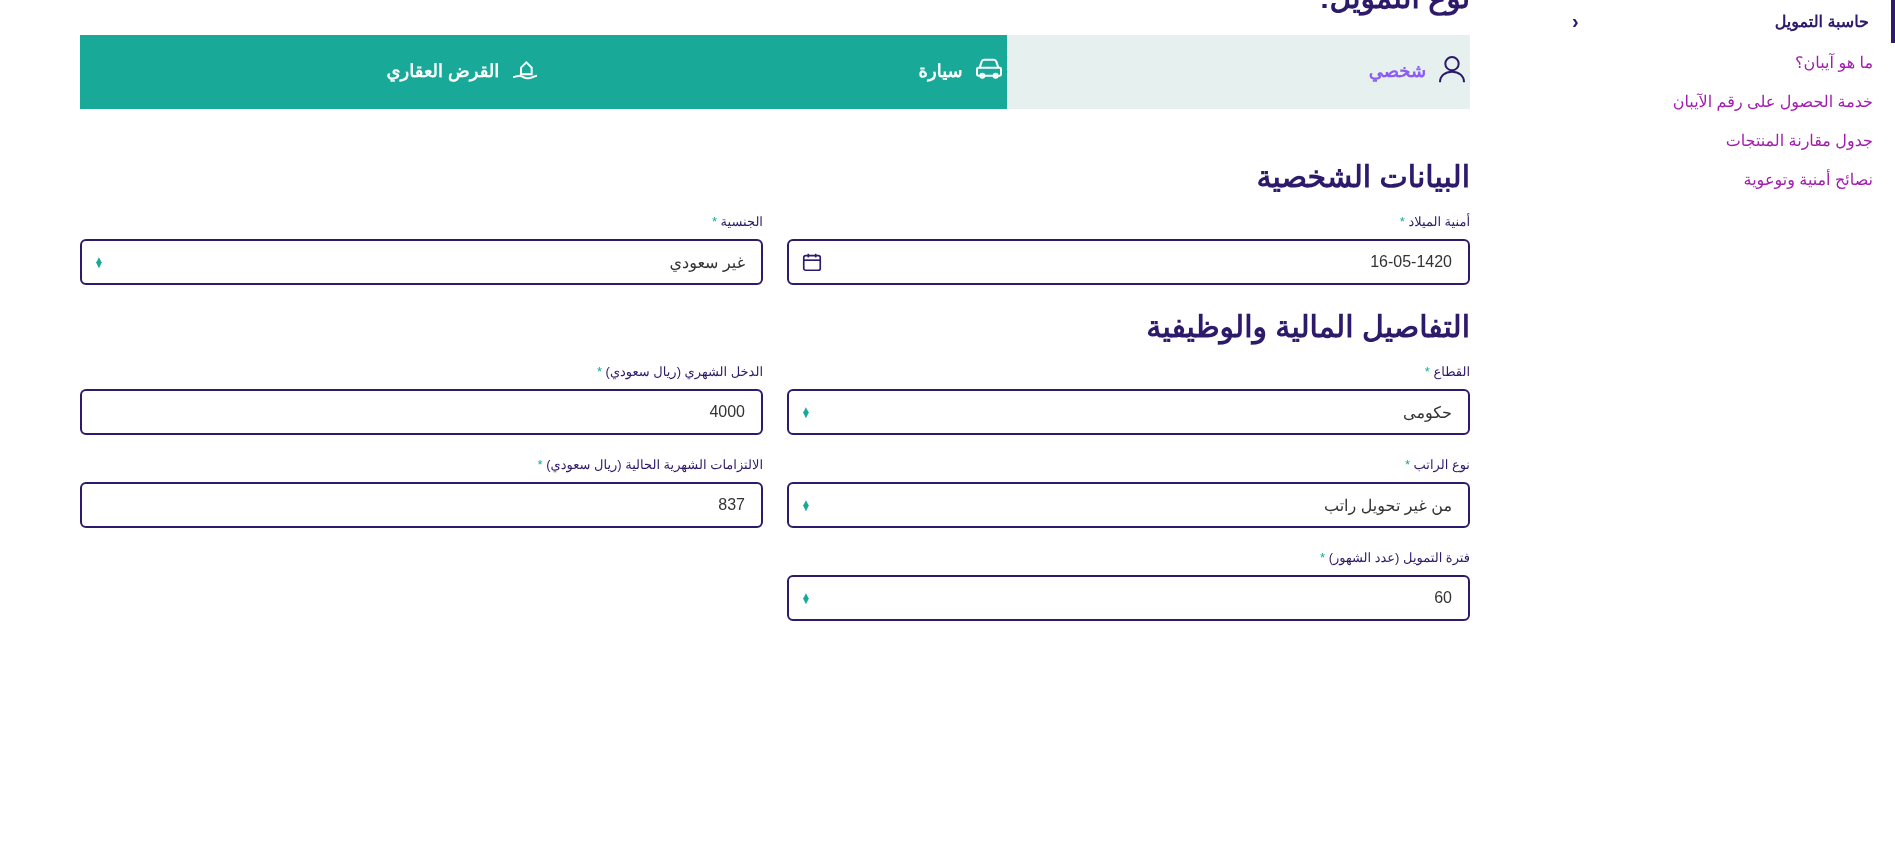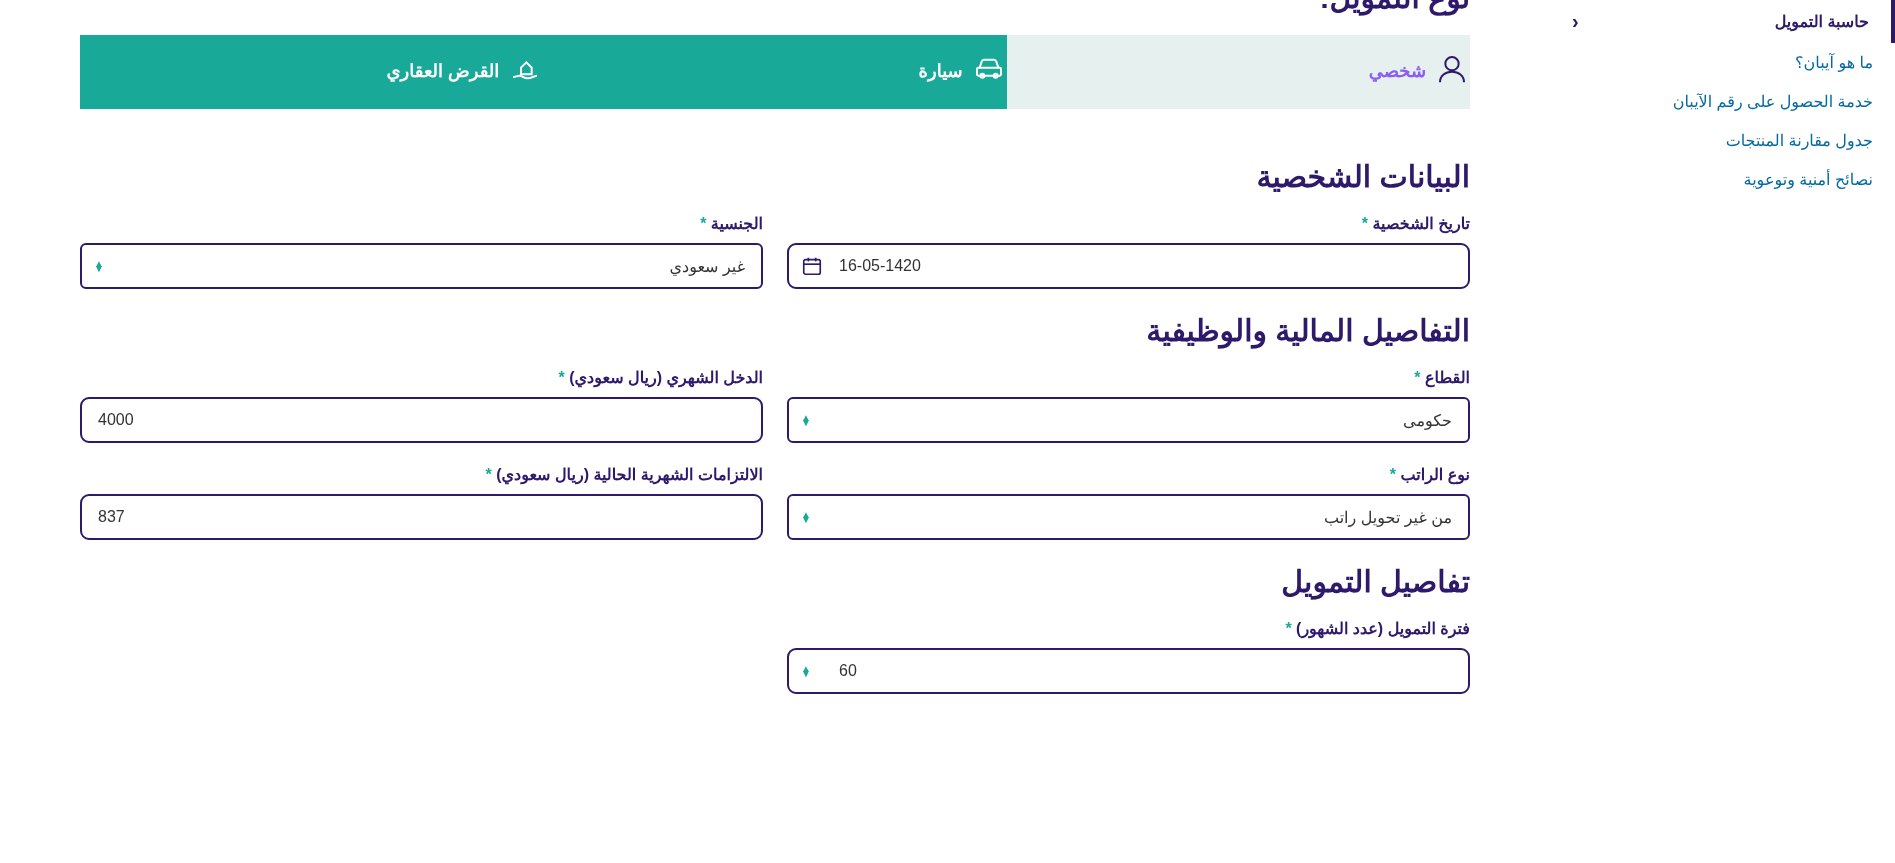--- a/index.html
+++ b/index.html
@@ -40,21 +40,21 @@
   color: #2e1a6b;
   font-weight: 700;
   border-right: 4px solid #2e1a6b;
 }
 
 .sidebar-item.active .chev {
   color: #2e1a6b;
 }
 
 .sidebar-item:not(.active) {
-  color: #0369a1;
+  color: #a21caf;
 }
 
 .chev {
   font-size: 20px;
   margin-right: auto;
   color: #2e1a6b;
 }
 
 .main {
   flex: 1;
@@ -115,22 +115,22 @@
 }
 
 .form-col {
   flex: 1;
   display: flex;
   flex-direction: column;
 }
 
 .field-label {
   color: #2e1a6b;
-  font-size: 16px;
-  font-weight: 700;
+  font-size: 13px;
+  font-weight: 400;
   margin-bottom: 10px;
   text-align: right;
 }
 
 .req {
   color: #18a999;
 }
 
 .input-wrap {
   position: relative;
@@ -143,23 +143,22 @@
   border: 2px solid #2e1a6b;
   border-radius: 6px;
   padding: 0 16px;
   font-size: 16px;
   color: #333;
   font-family: inherit;
   background: #fff;
 }
 
 .text-input {
-  text-align: left;
+  text-align: right;
   direction: ltr;
-  border-radius: 9px;
 }
 
 .text-input.with-icon-left {
   padding-left: 50px;
 }
 
 .select-input {
   text-align: right;
   padding-left: 50px;
 }
@@ -248,21 +247,21 @@
         </span>
         <span class="tab-label">القرض العقاري</span>
       </div>
     </div>
 
     <h2 class="section-title">البيانات الشخصية</h2>
 
     <div class="form-row">
       <div class="form-col">
         <label class="field-label">
-          <span>تاريخ الشخصية</span><span class="req"> *</span>
+          <span>أمنية الميلاد</span><span class="req"> *</span>
         </label>
         <div class="input-wrap">
           <input type="text" class="text-input with-icon-left" value="16-05-1420" style="">
           <span class="left-icon cal-icon">
             <svg viewBox="0 0 24 24" fill="none" stroke="#2e1a6b" stroke-width="1.8">
               <rect x="3" y="5" width="18" height="16" rx="2"></rect>
               <line x1="3" y1="10" x2="21" y2="10"></line>
               <line x1="8" y1="3" x2="8" y2="7"></line>
               <line x1="16" y1="3" x2="16" y2="7"></line>
             </svg>
@@ -330,21 +329,20 @@
       <div class="form-col">
         <label class="field-label">
           <span>الالتزامات الشهرية الحالية (ريال سعودي)</span><span class="req"> *</span>
         </label>
         <div class="input-wrap">
           <input type="text" class="text-input" value="837" style="">
         </div>
       </div>
     </div>
 
-    <h2 class="section-title spacer-section">تفاصيل التمويل</h2>
 
     <div class="form-row">
       <div class="form-col">
         <label class="field-label">
           <span>فترة التمويل (عدد الشهور)</span><span class="req"> *</span>
         </label>
         <div class="input-wrap">
           <input type="text" class="text-input with-icon-left" value="60" style="">
           <span class="left-icon">
             <span class="sort-icon">

